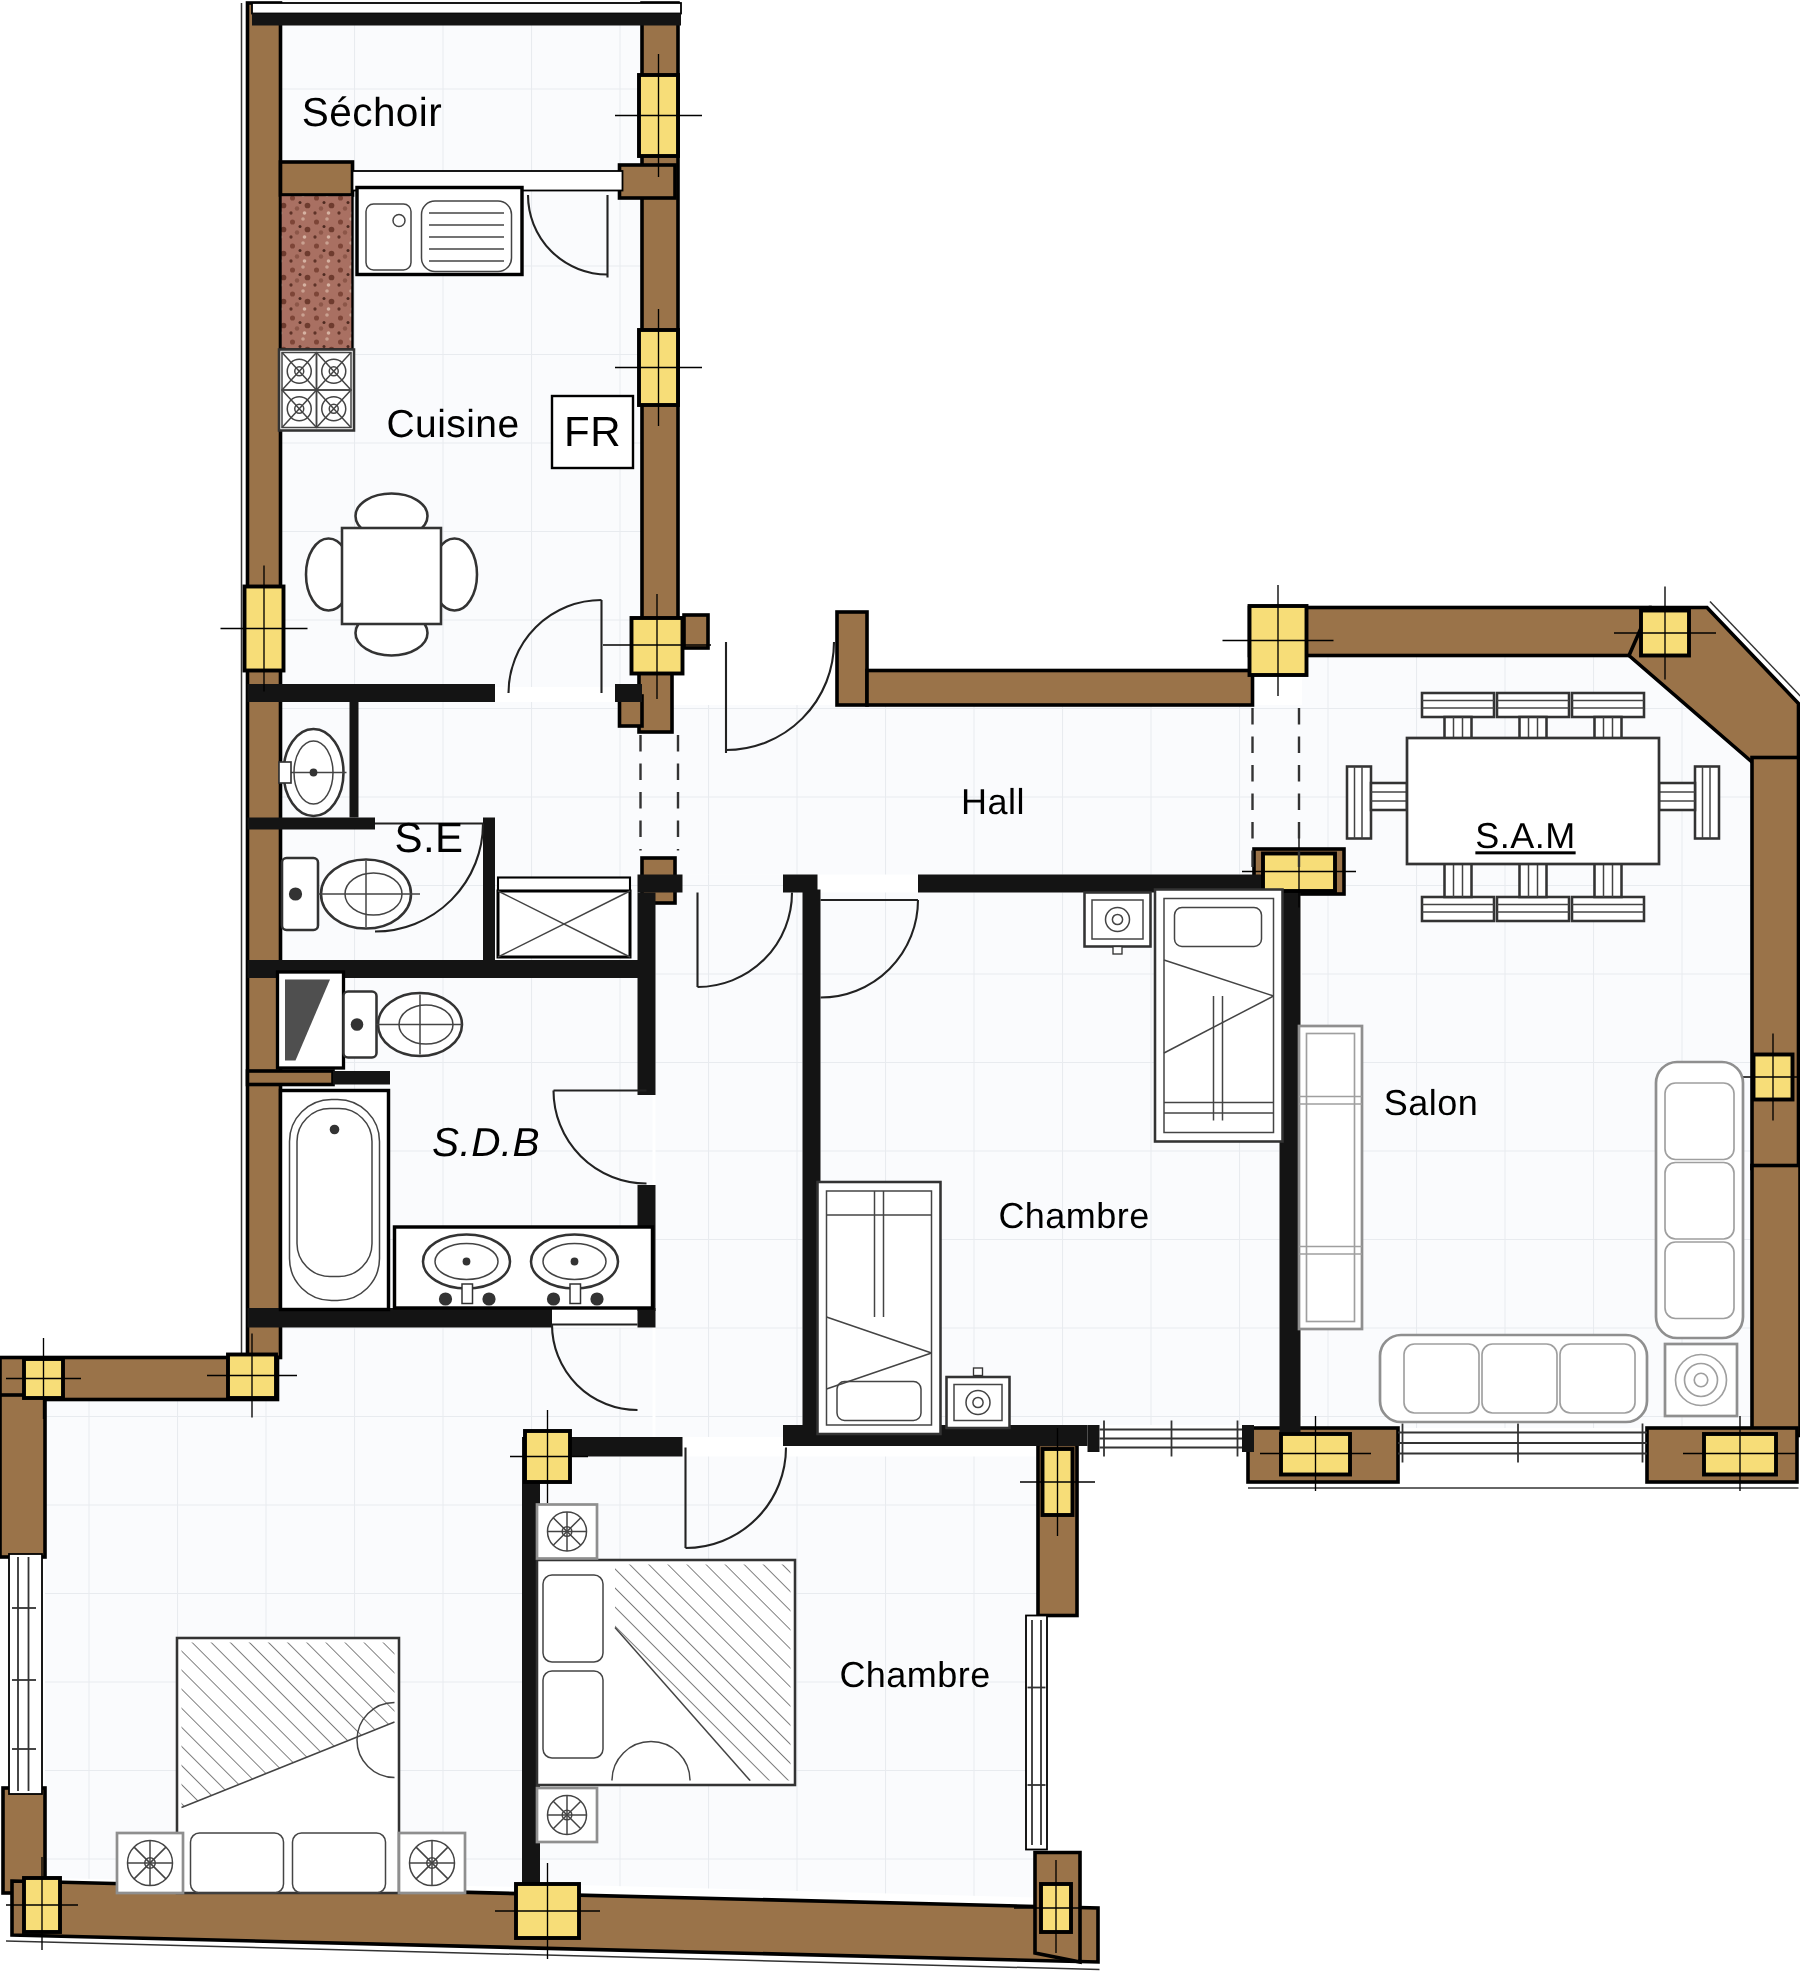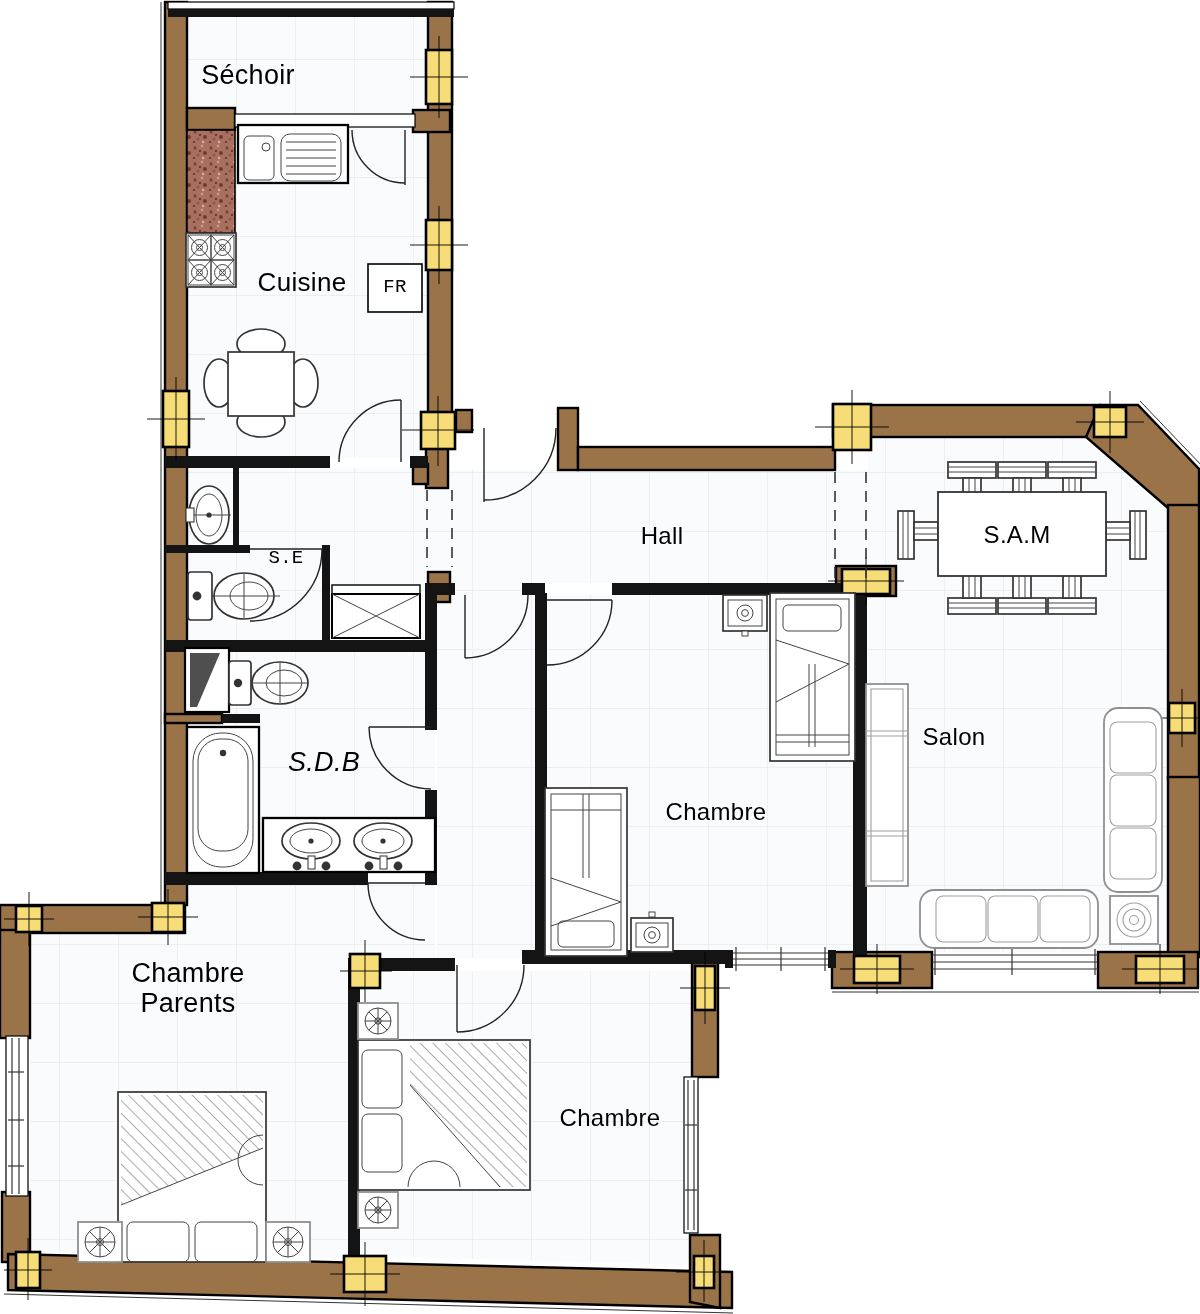--- a/index.html
+++ b/index.html
@@ -3,21 +3,21 @@
 <meta charset="utf-8">
 <style>
   html,body{margin:0;padding:0;background:#fff;}
   .stage{position:relative;width:1200px;height:1314px;background:#ffffff;overflow:hidden;
          font-family:"Liberation Sans",sans-serif;}
   .stage svg{position:absolute;left:0;top:0;}
   .room-label{position:absolute;transform:translate(-50%,-50%);color:#000;
               font-family:"Liberation Sans",sans-serif;line-height:1.12;text-align:center;
               letter-spacing:.3px;white-space:nowrap;}
   .lbl-28{font-size:24px;} .lbl-27{font-size:27px;} .lbl-26{font-size:26px;margin-top:20px;}
-  .lbl-24{font-size:19px;font-family:Liberation Mono, monospace;} .lbl-wrap{white-space:normal;width:170px;}
+  .lbl-24{font-size:28px;} .lbl-wrap{white-space:normal;width:170px;}
   
   .wall{fill:var(--wall,#9a7349);stroke:#000;stroke-width:2.4;}
   .iwall{fill:var(--wall-dark,#141414);stroke:none;}
   .col{fill:var(--column,#f7dd78);stroke:#000;stroke-width:2.6;}
   .floor{fill:url(#grid);stroke:none;}
   .furn{fill:#fff;stroke:#333;stroke-width:1.7;}
   .furnb{fill:#fff;stroke:#000;stroke-width:2.3;}
   .thin{fill:none;stroke:#444;stroke-width:1;}
   .soft{fill:#fff;stroke:#8f8f8f;stroke-width:1.8;}
   .softthin{fill:none;stroke:#9f9f9f;stroke-width:1.1;}
@@ -542,19 +542,18 @@
       <line class="thin" x1="387.2" y1="1200.8" x2="368.8" y2="1219.2"></line>
     </g>
   </g>
 </svg>
 
   <div class="room-label lbl-27" style="left:248px;top:75px;">Séchoir</div>
   <div class="room-label lbl-26" style="left:302px;top:263px;">Cuisine</div>
   <div class="room-label lbl-24" style="left:395px;top:288px;">FR</div>
   <div class="room-label lbl-24" style="left:286px;top:559px;text-align:right;">S.E</div>
   <div class="room-label lbl-28" style="left:662px;top:536px;">Hall</div>
-  <div class="room-label lbl-28" style="left:1017px;top:535px;">S.A.M</div>
+  <div class="room-label lbl-28" style="left:1017px;top:559px;text-decoration:underline;">S.A.M</div>
   <div class="room-label lbl-27" style="left:324px;top:762px;font-style:italic;">S.D.B</div>
   <div class="room-label lbl-28" style="left:716px;top:812px;">Chambre</div>
   <div class="room-label lbl-28" style="left:954px;top:737px;">Salon</div>
-  <div class="room-label lbl-27 lbl-wrap" style="left:188px;top:988px;">Chambre Parents</div>
   <div class="room-label lbl-28" style="left:610px;top:1118px;">Chambre</div>
 </div>
 
 </body></html>

